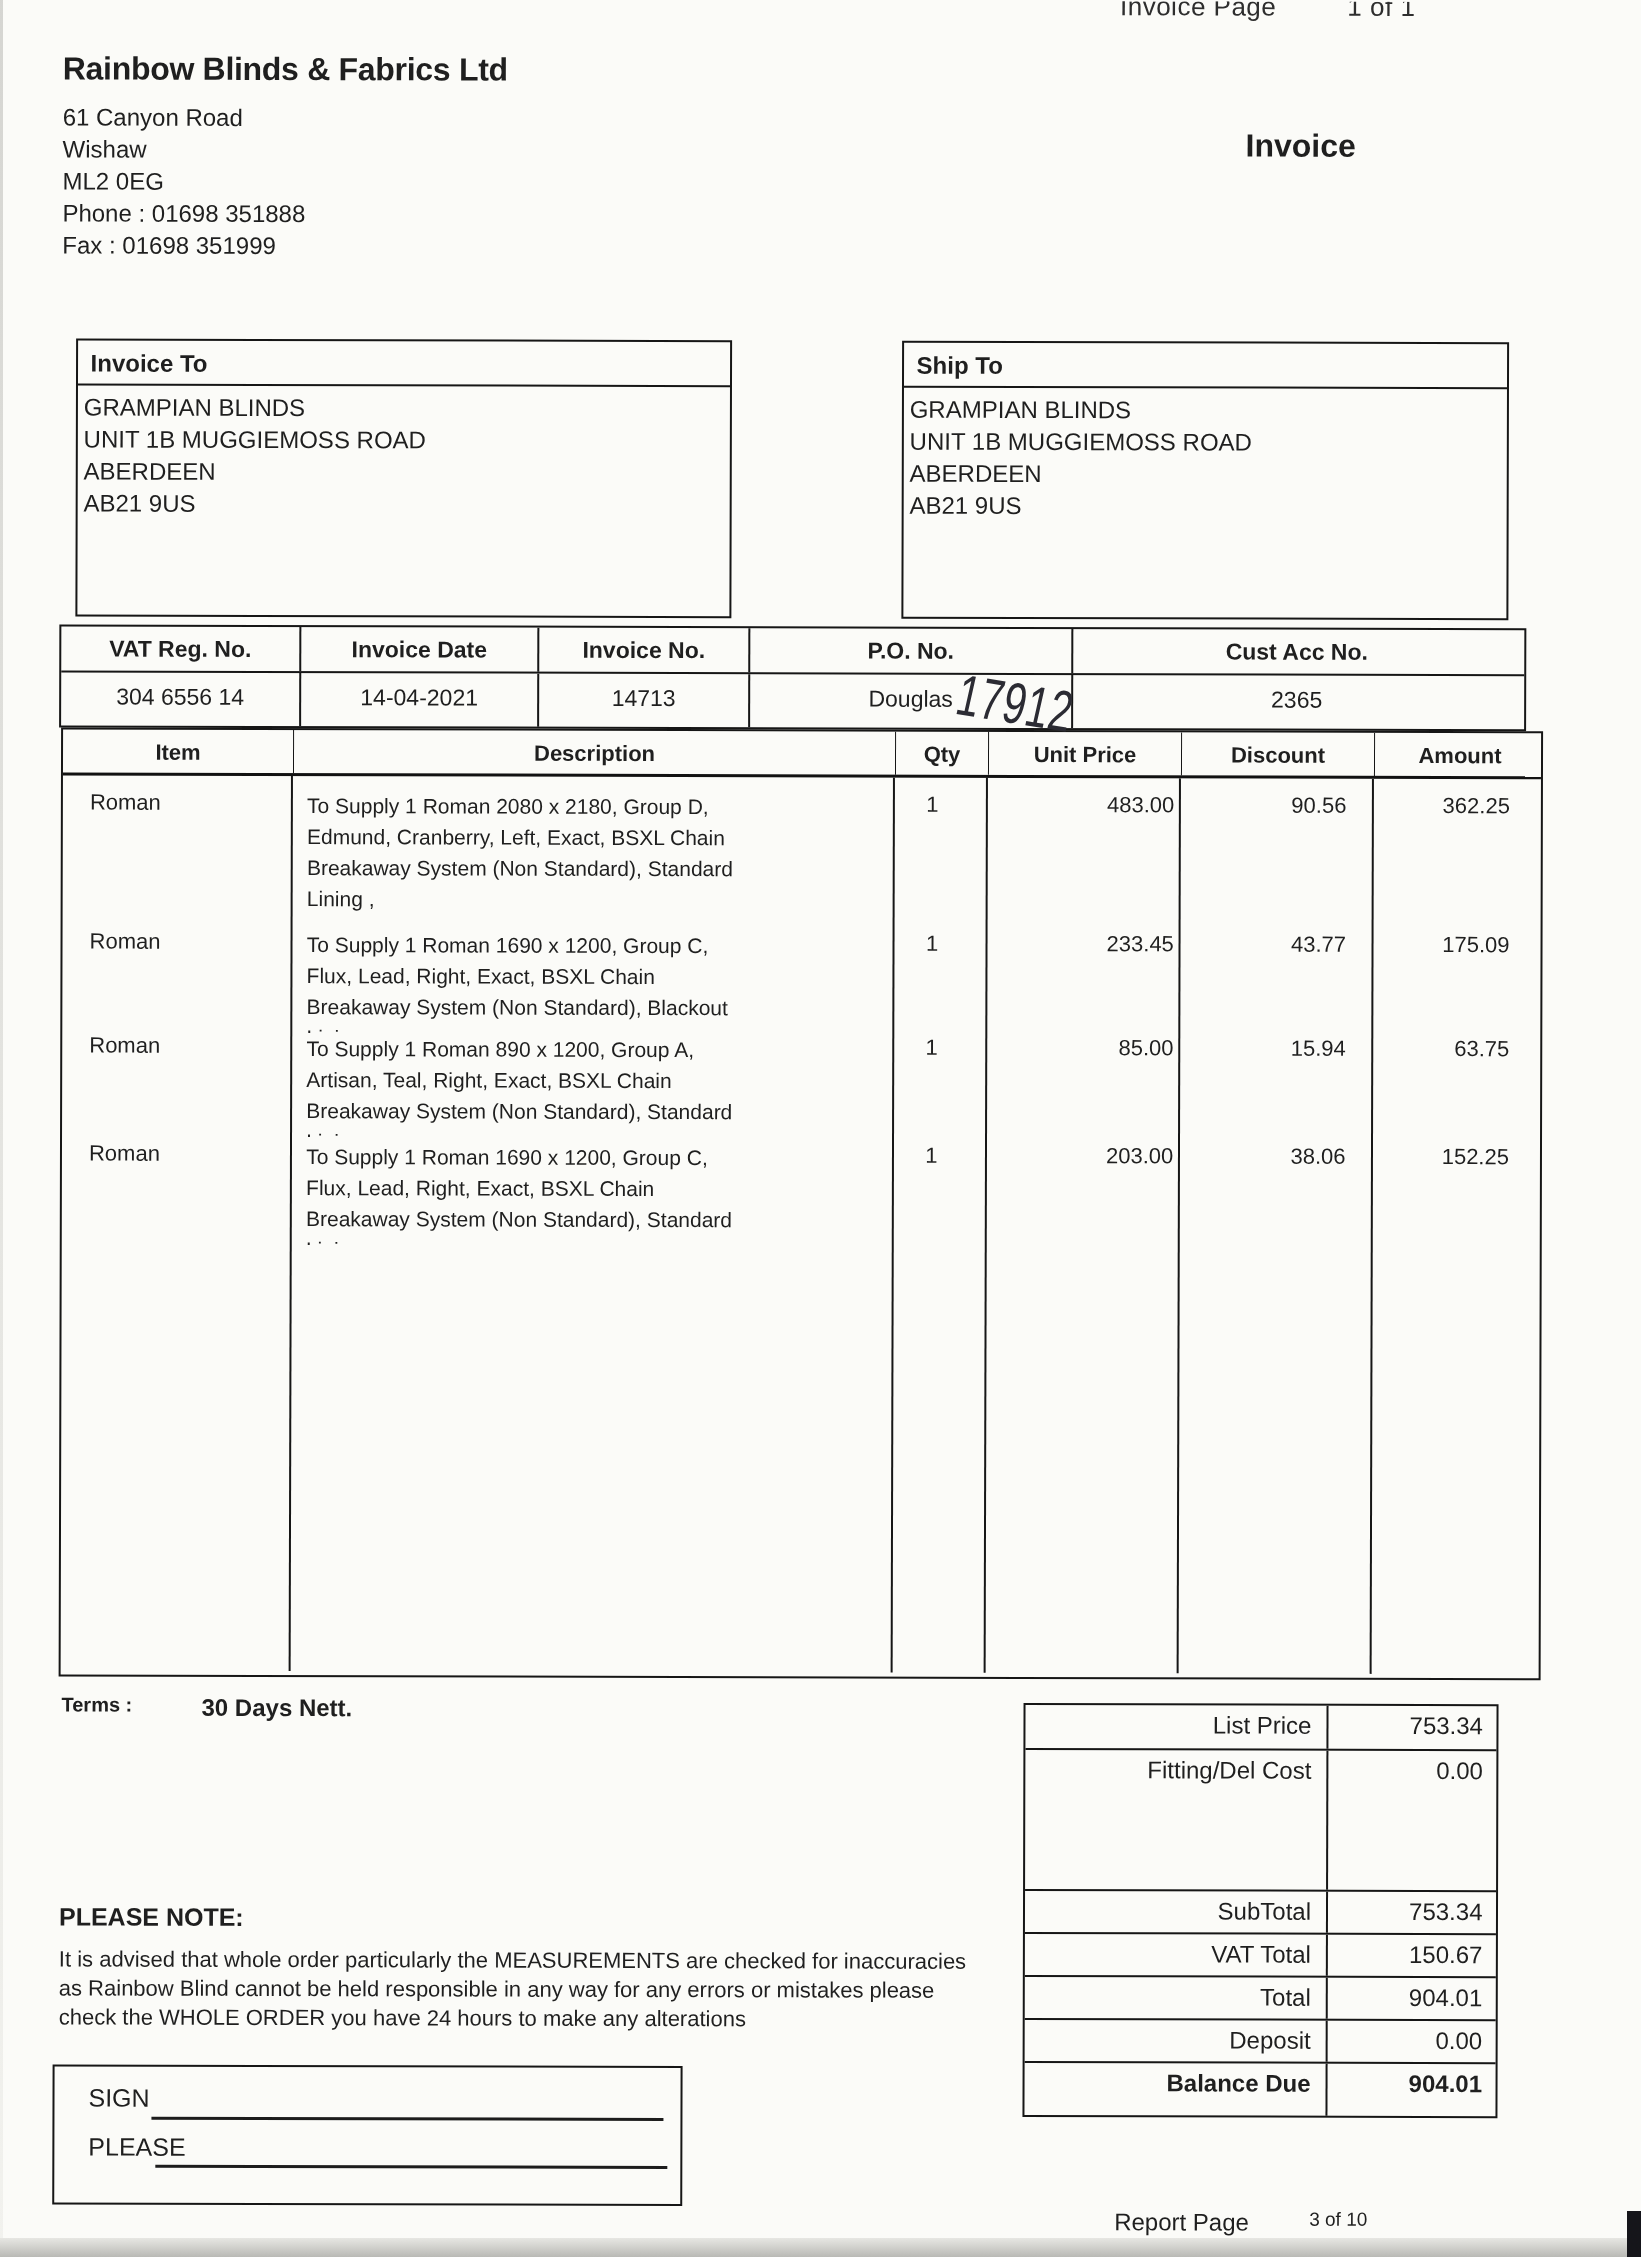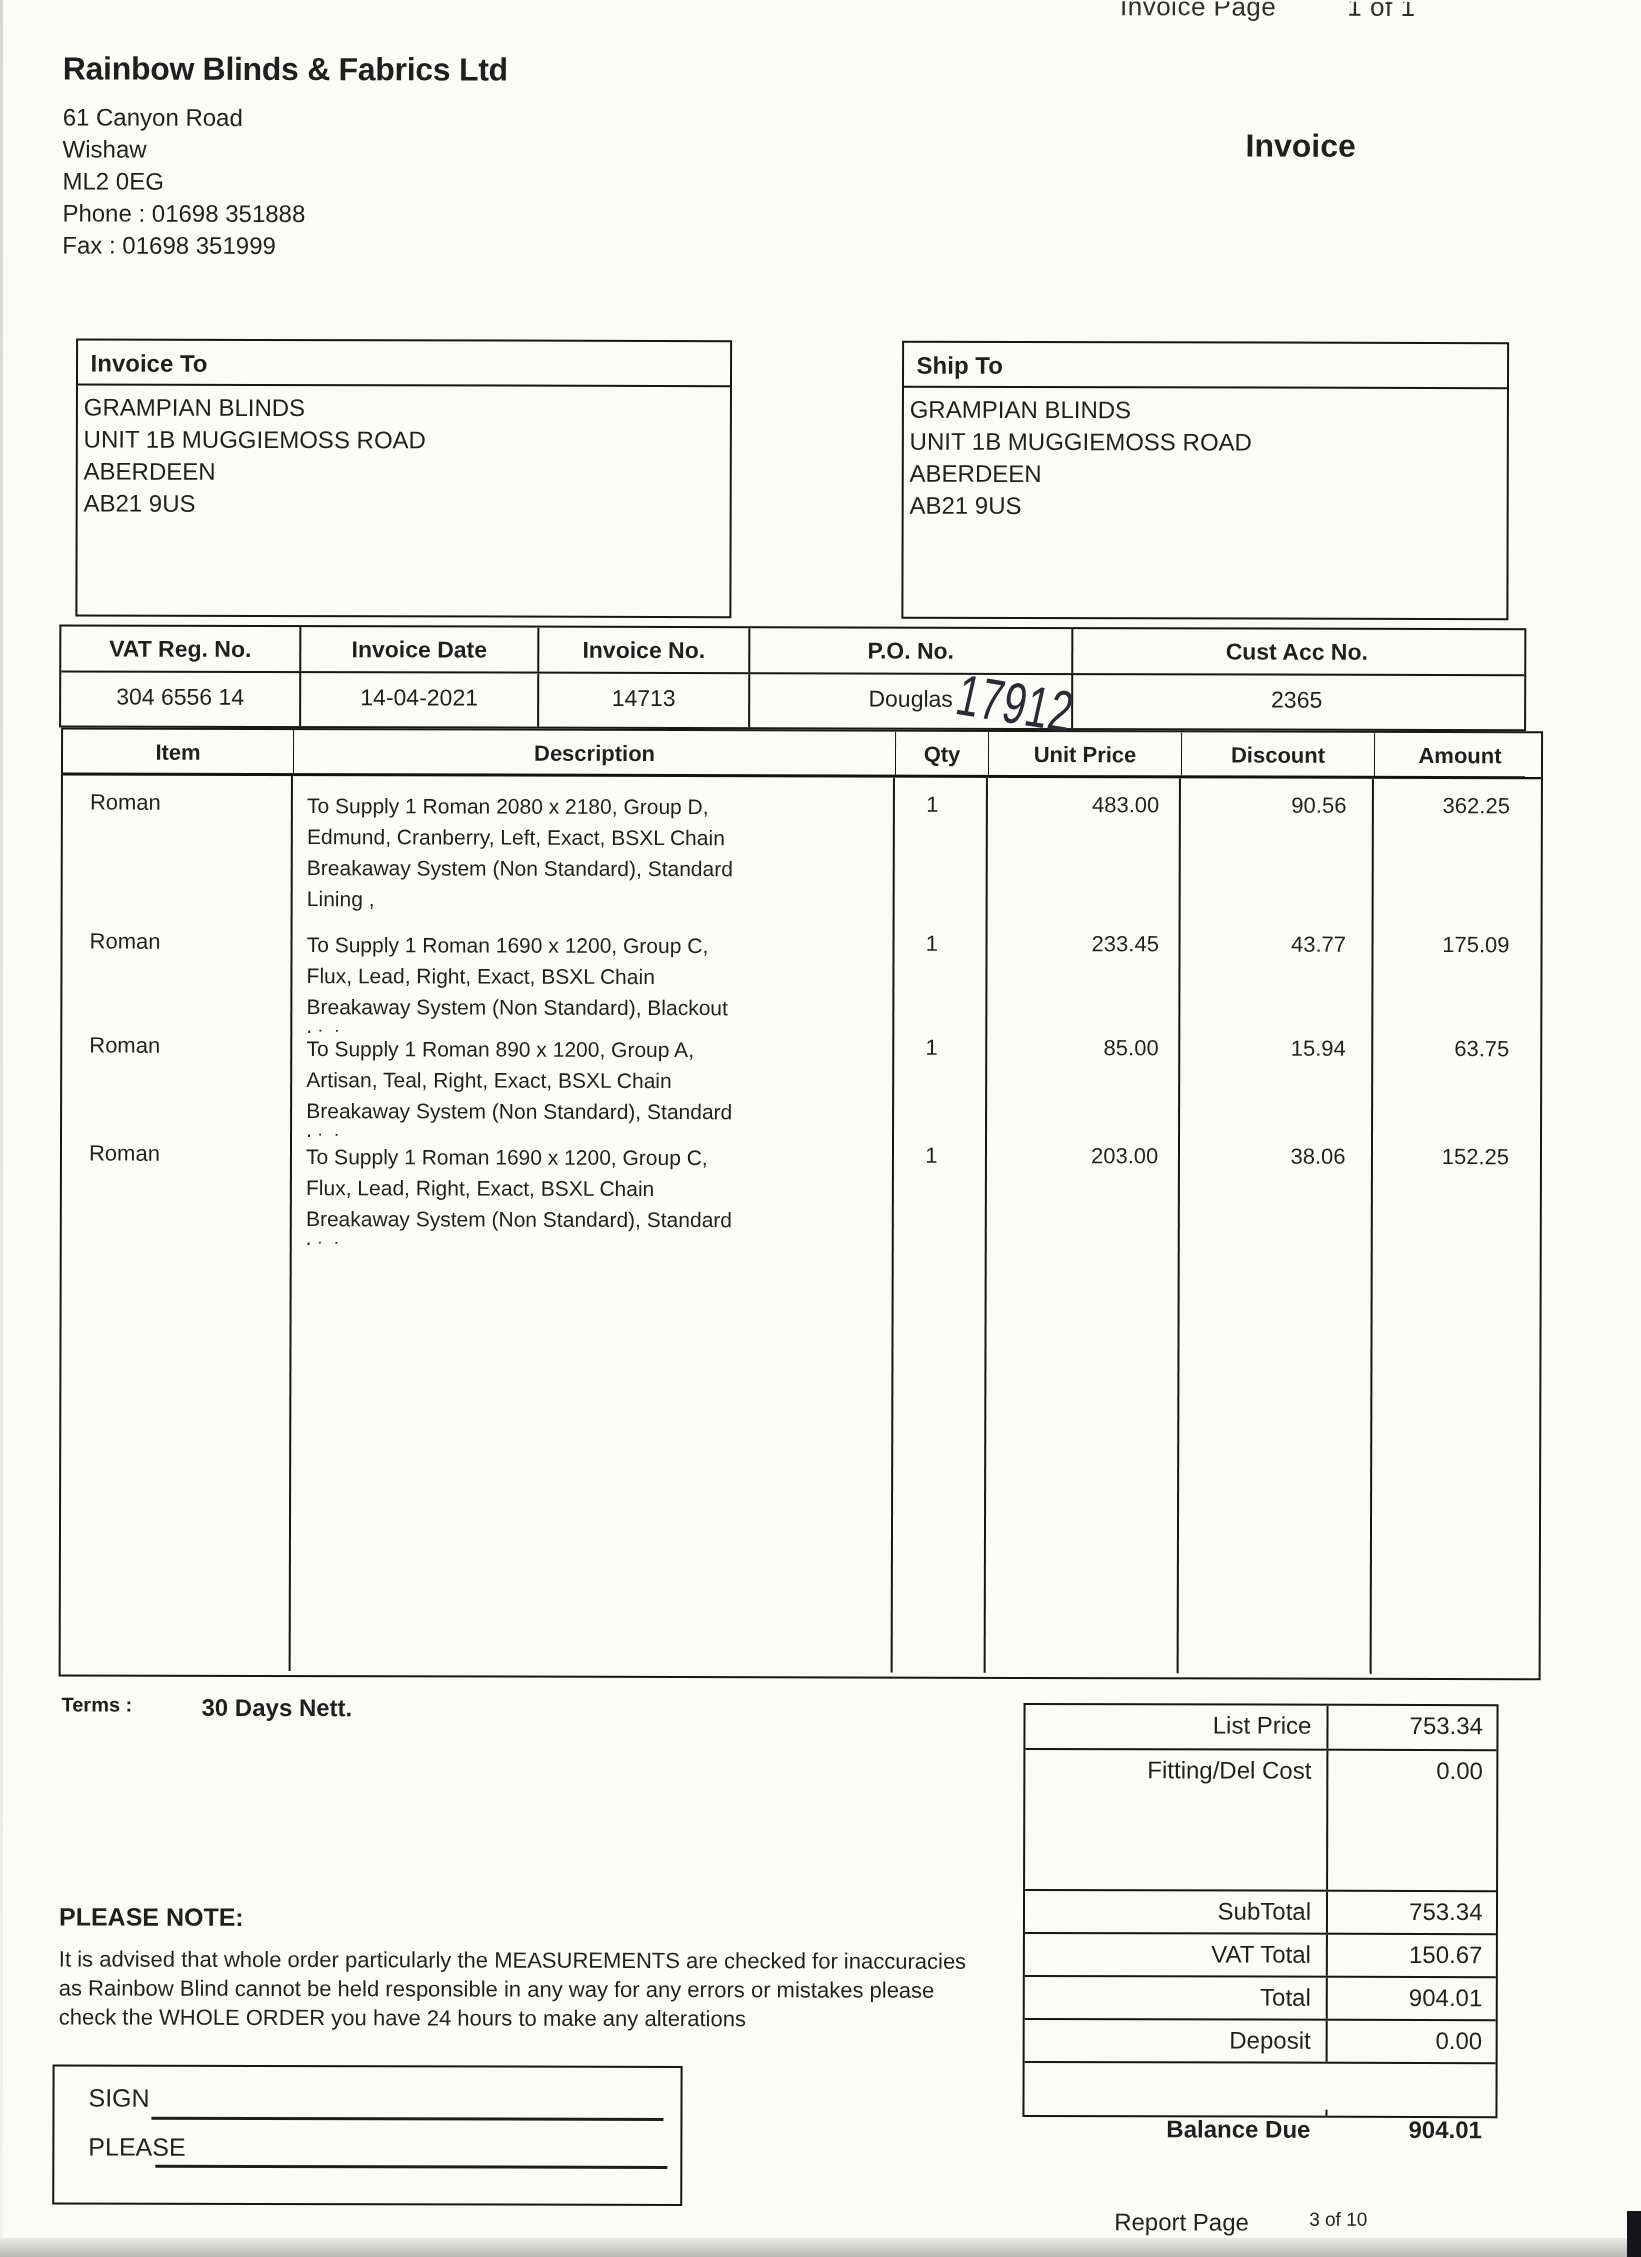--- a/index.html
+++ b/index.html
@@ -61,40 +61,40 @@
   .vline{position:absolute;top:0;bottom:0;width:1.9px;background:#161616;}
   .v0{left:228px}.v1{left:830px}.v2{left:923px}.v3{left:1116px}.v4{left:1309px}
   .irow{position:absolute;left:0;width:100%;display:flex;align-items:flex-start;}
   .r0{top:13.5px}.r1{top:153px}.r2{top:257px}.r3{top:365px}
   .c-item{width:230px;box-sizing:border-box;padding-left:27px;font-size:22px;}
   .c-desc{width:602px;box-sizing:border-box;padding-left:16.4px;padding-right:7.7px;font-size:21px;}
   .c-desc .dl{line-height:31px;}
   .c-desc .dl.clip{height:10.6px;overflow:hidden;}
   .c-qty{width:93px;text-align:center;font-size:22px;}
   .c-num{box-sizing:border-box;text-align:right;font-size:22px;}
-  .c-unit{width:204px;padding-right:21px;}
+  .c-unit{width:204px;padding-right:6px;}
   .c-disc{width:193px;padding-right:25px;}
   .c-amt{width:171px;padding-right:31px;}
 
   
   .terms-label{position:absolute;left:66px;top:1695px;font-size:20px;font-weight:700;}
   .terms-value{position:absolute;left:206px;top:1695px;font-size:24px;font-weight:700;}
   .bank{position:absolute;left:206px;top:1759px;}
   .bank-line{font-size:23px;font-weight:700;line-height:31px;}
   .note-title{position:absolute;left:64px;top:1904px;font-size:25px;font-weight:700;}
   .note-body{position:absolute;left:64px;top:1946px;width:912px;font-size:22px;line-height:29px;}
 
   
   .totals{position:absolute;left:1028px;top:1702px;width:475px;border:2.4px solid #161616;box-sizing:border-box;background:#fbfbf8;}
   .trow{display:flex;box-sizing:border-box;}
   .trow+.trow{border-top:2.4px solid #161616;}
   .tlabel{width:304px;box-sizing:border-box;text-align:right;padding:5.8px 15.4px 0 0;font-size:24px;}
   .tvalue{width:171px;box-sizing:border-box;border-left:2.4px solid #161616;text-align:right;padding:5.8px 13.5px 0 0;font-size:24px;}
   .h-sm{height:43px}.h-tall{height:141px}.h-bd{height:54px}
-  .trow.bold .tlabel,.trow.bold .tvalue{font-weight:700;margin-top:46px;}
+  .trow.bold .tlabel,.trow.bold .tvalue{font-weight:700;}
 
   
   .sign-box{position:absolute;left:58px;top:2066px;width:630px;height:140px;border:2.9px solid #161616;box-sizing:border-box;}
   .sign-label{position:absolute;left:34px;top:17.4px;font-size:25px;}
   .print-label{position:absolute;left:34px;top:66px;font-size:25px;}
   .sig-line{position:absolute;height:2.9px;background:#1d1d1d;}
   .line-sign{left:97px;top:50px;width:512px;}
   .line-print{left:101px;top:98px;width:512px;}
 
   

